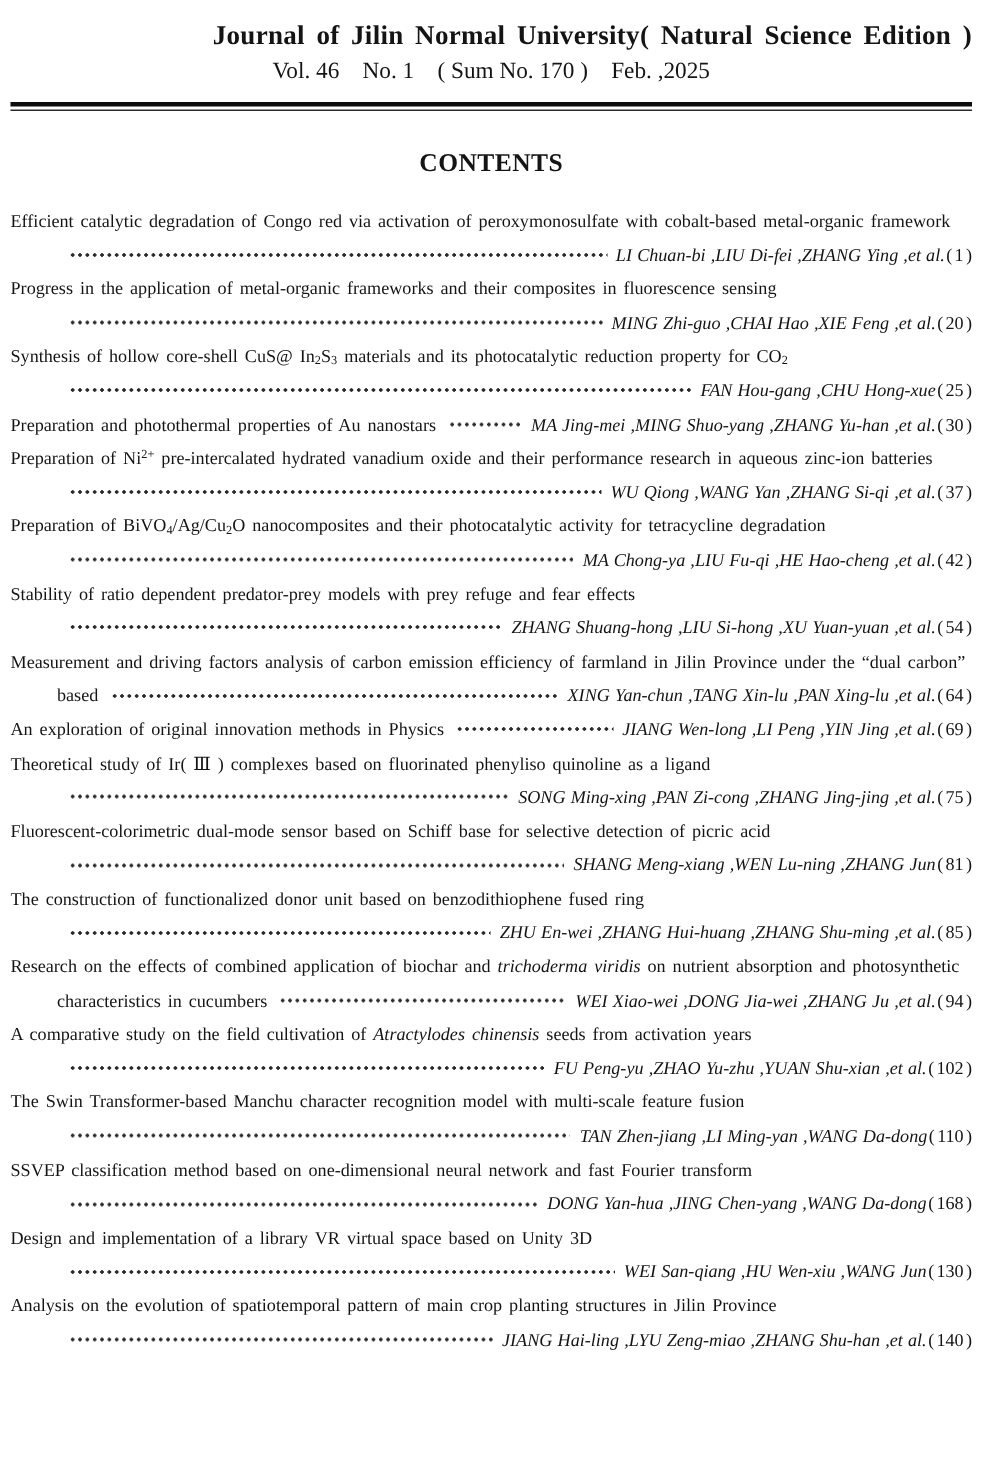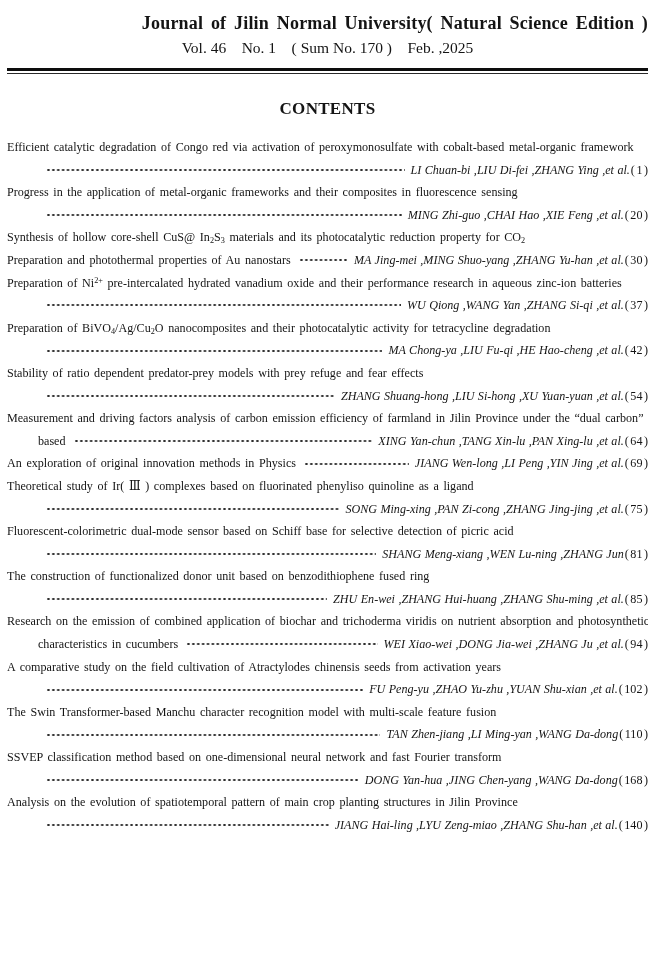--- a/index.html
+++ b/index.html
@@ -37,21 +37,21 @@
   .toc{margin-top:17px;}
   .toc-line{
     height:22.6px;line-height:22.6px;
     font-size:12.1px;
     word-spacing:1.6px;
     white-space:nowrap;overflow:hidden;
   }
   .toc-line.flexline{display:flex;align-items:baseline;}
   .ind{padding-left:31px;}
   .tseg{white-space:pre;}
-  .i{}
+  .i{font-style:italic;}
   .sub{font-size:0.68em;vertical-align:-0.22em;line-height:0;}
   .sup{font-size:0.68em;vertical-align:0.45em;line-height:0;}
   .titlepart{flex:0 0 auto;}
   .leader{
     flex:1 1 24px;min-width:14px;
     align-self:center;height:8px;
     margin:0 6px 0 8px;
     background-image:radial-gradient(circle,#2b2b2b 1.02px,rgba(0,0,0,0) 1.25px);
     background-size:4.9px 8px;
     background-repeat:repeat-x;
@@ -87,20 +87,25 @@
       <div class="toc-entry">
         <div class="toc-line"><span class="tseg">Progress in the application of metal-organic frameworks and their composites in fluorescence sensing</span></div>
         <div class="toc-line flexline ind">
           <span class="leader"></span>
           <span class="authors">MING Zhi-guo ,CHAI Hao ,XIE Feng ,et al.</span>
           <span class="pg">( 20 )</span>
         </div>
       </div>
       <div class="toc-entry">
         <div class="toc-line"><span class="tseg">Synthesis of hollow core-shell CuS@ In</span><span class="tseg sub">2</span><span class="tseg">S</span><span class="tseg sub">3</span><span class="tseg"> materials and its photocatalytic reduction property for CO</span><span class="tseg sub">2</span></div>
+        <div class="toc-line flexline ind">
+          <span class="leader"></span>
+          <span class="authors">FAN Hou-gang ,CHU Hong-xue</span>
+          <span class="pg">( 25 )</span>
+        </div>
       </div>
       <div class="toc-entry">
         <div class="toc-line flexline">
           <span class="titlepart"><span class="tseg">Preparation and photothermal properties of Au nanostars</span></span>
           <span class="leader"></span>
           <span class="authors">MA Jing-mei ,MING Shuo-yang ,ZHANG Yu-han ,et al.</span>
           <span class="pg">( 30 )</span>
         </div>
       </div>
       <div class="toc-entry">
@@ -162,21 +167,21 @@
       </div>
       <div class="toc-entry">
         <div class="toc-line"><span class="tseg">The construction of functionalized donor unit based on benzodithiophene fused ring</span></div>
         <div class="toc-line flexline ind">
           <span class="leader"></span>
           <span class="authors">ZHU En-wei ,ZHANG Hui-huang ,ZHANG Shu-ming ,et al.</span>
           <span class="pg">( 85 )</span>
         </div>
       </div>
       <div class="toc-entry">
-        <div class="toc-line"><span class="tseg">Research on the emission of combined application of biochar and </span><span class="tseg i">trichoderma viridis</span><span class="tseg"> on nutrient absorption and photosynthetic</span></div>
+        <div class="toc-line"><span class="tseg">Research on the effects of combined application of biochar and </span><span class="tseg i">trichoderma viridis</span><span class="tseg"> on nutrient absorption and photosynthetic</span></div>
         <div class="toc-line flexline ind">
           <span class="titlepart">characteristics in cucumbers</span>
           <span class="leader"></span>
           <span class="authors">WEI Xiao-wei ,DONG Jia-wei ,ZHANG Ju ,et al.</span>
           <span class="pg">( 94 )</span>
         </div>
       </div>
       <div class="toc-entry">
         <div class="toc-line"><span class="tseg">A comparative study on the field cultivation of </span><span class="tseg i">Atractylodes chinensis</span><span class="tseg"> seeds from activation years</span></div>
         <div class="toc-line flexline ind">
@@ -195,20 +200,28 @@
       </div>
       <div class="toc-entry">
         <div class="toc-line"><span class="tseg">SSVEP classification method based on one-dimensional neural network and fast Fourier transform</span></div>
         <div class="toc-line flexline ind">
           <span class="leader"></span>
           <span class="authors">DONG Yan-hua ,JING Chen-yang ,WANG Da-dong</span>
           <span class="pg">( 168 )</span>
         </div>
       </div>
       <div class="toc-entry">
+        <div class="toc-line"><span class="tseg">Design and implementation of a library VR virtual space based on Unity 3D</span></div>
+        <div class="toc-line flexline ind">
+          <span class="leader"></span>
+          <span class="authors">WEI San-qiang ,HU Wen-xiu ,WANG Jun</span>
+          <span class="pg">( 130 )</span>
+        </div>
+      </div>
+      <div class="toc-entry">
         <div class="toc-line"><span class="tseg">Analysis on the evolution of spatiotemporal pattern of main crop planting structures in Jilin Province</span></div>
         <div class="toc-line flexline ind">
           <span class="leader"></span>
           <span class="authors">JIANG Hai-ling ,LYU Zeng-miao ,ZHANG Shu-han ,et al.</span>
           <span class="pg">( 140 )</span>
         </div>
       </div>
     </main>
 </div>
 

